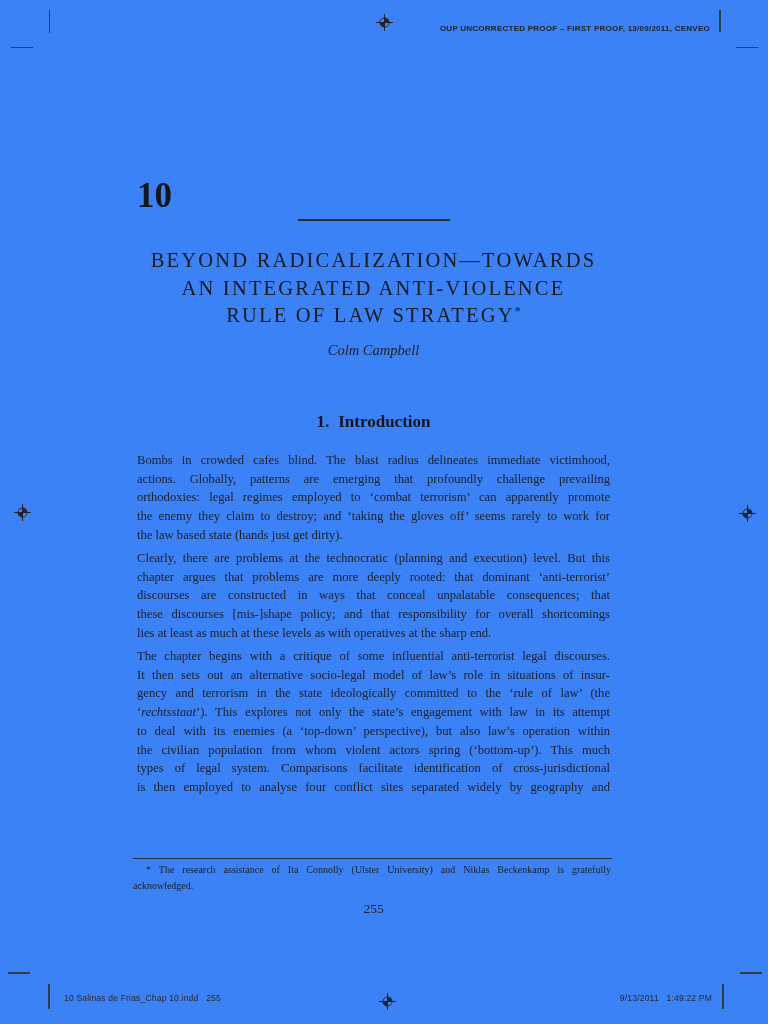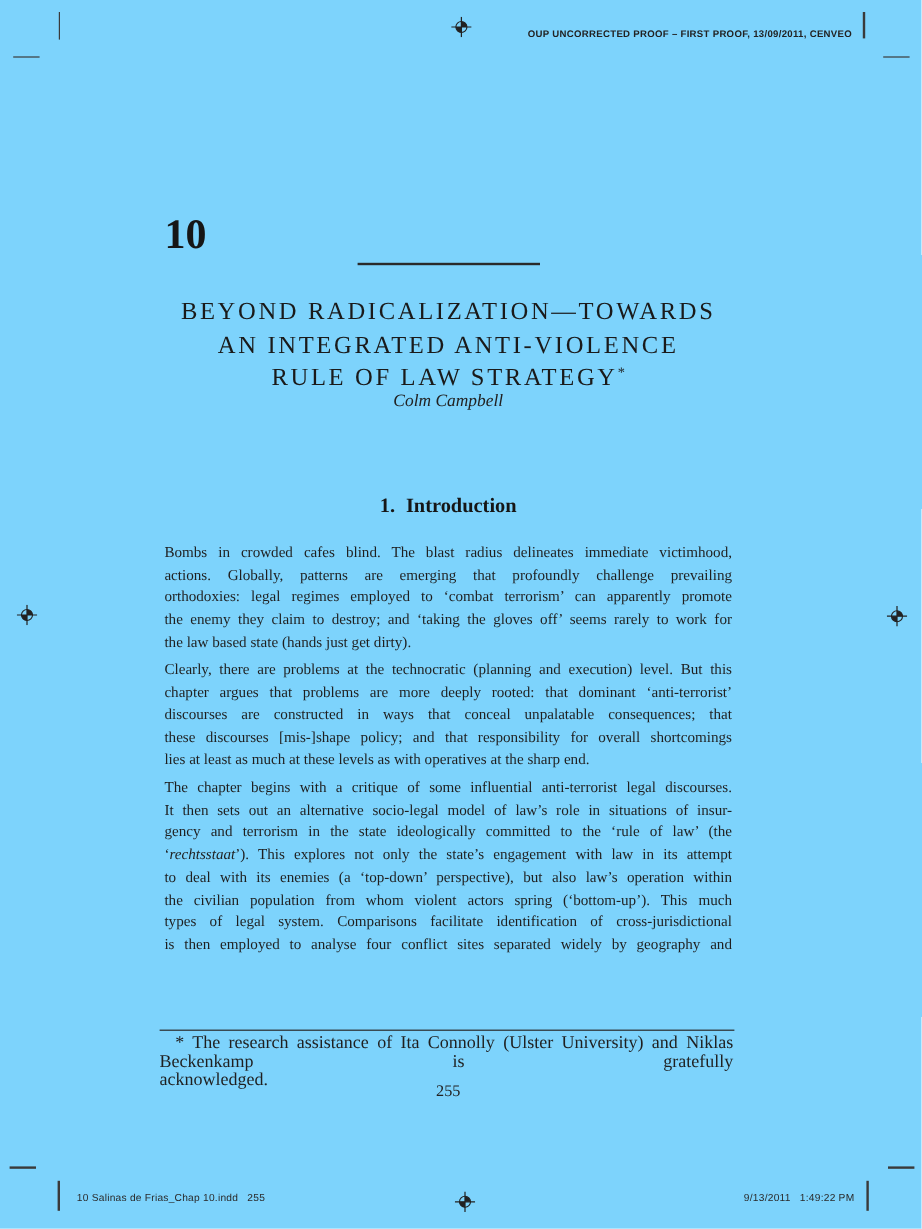--- a/index.html
+++ b/index.html
@@ -4,21 +4,21 @@
 <style>
   html, body {
     margin: 0;
     padding: 0;
     background: #ffffff;
   }
   .page {
     position: relative;
     width: 768px;
     height: 1024px;
-    background: #7dd3fc;
+    background: #3b82f6;
     overflow: hidden;
     font-family: "Liberation Serif", serif;
     color: #1c1c1c;
   }
 
   
   .crop { position: absolute; background: #3a3a3a; }
   .crop.v { width: 1.5px; }
   .crop.h { height: 1.5px; }
 
@@ -64,21 +64,21 @@
     color: #1a1a1a;
   }
   .title-line { white-space: nowrap; }
   .title-line sup {
     font-size: 12px;
     letter-spacing: 0;
     vertical-align: 7px;
     line-height: 0;
   }
   .author {
-    top: 326px;
+    top: 342px;
     text-align: center;
     font-style: italic;
     font-size: 14.5px;
     color: #222;
   }
 
   
   .section-heading {
     top: 412px;
     text-align: center;
@@ -108,21 +108,21 @@
     left: 133px;
     top: 858px;
     width: 479px;
     height: 1.2px;
     background: #2a2a2a;
   }
   .footnote {
     left: 133px;
     width: 478px;
     top: 862px;
-    font-size: 15px;
+    font-size: 10px;
     color: #1f1f1f;
   }
   .footnote .line { line-height: 15.5px; }
   .footnote .line.indent { text-indent: 13px; }
 
   
   .page-number {
     top: 901px;
     text-align: center;
     font-size: 13.5px;

